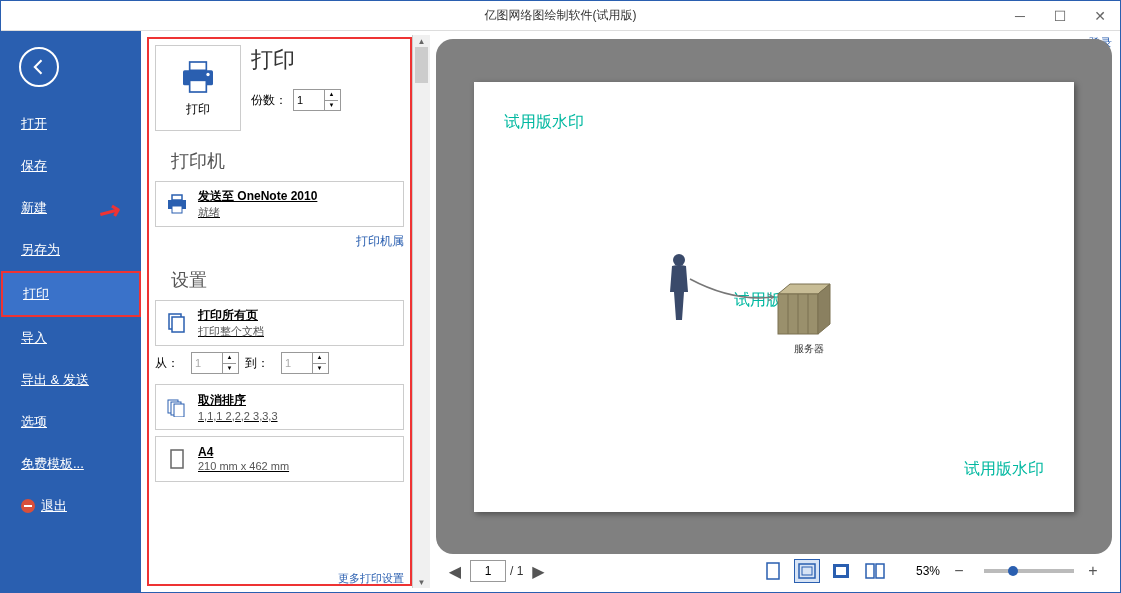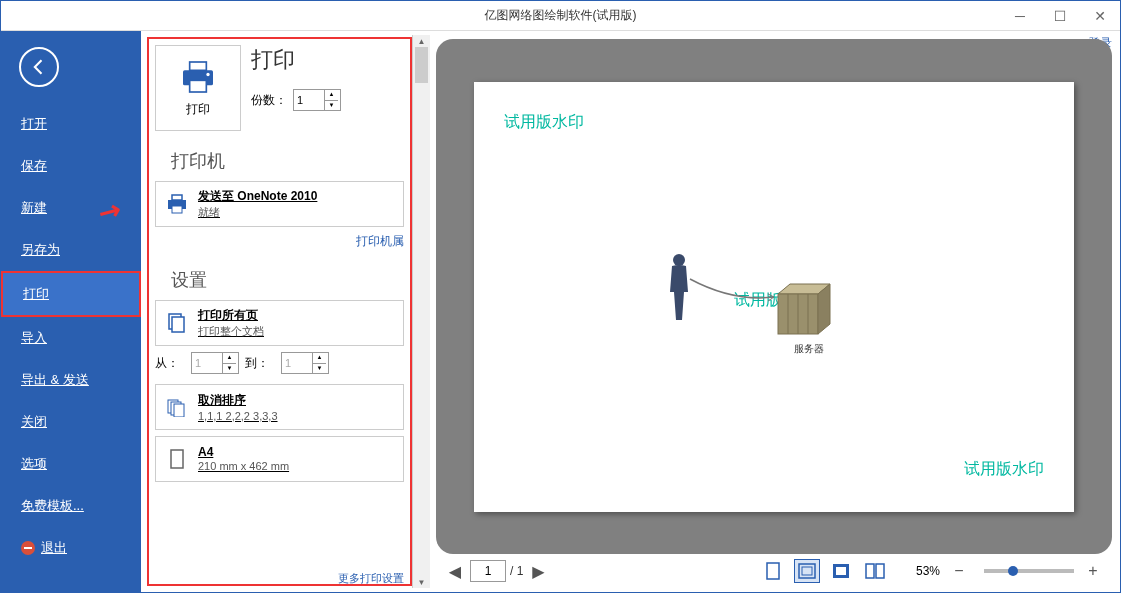--- a/index.html
+++ b/index.html
@@ -113,23 +113,20 @@
         <span>另存为</span>
       </div>
     <div class="side-item active">
         <span>打印</span>
       </div>
     <div class="side-item">
         <span>导入</span>
       </div>
     <div class="side-item">
         <span>导出 &amp; 发送</span>
-      </div>
-    <div class="side-item">
-        <span>关闭</span>
       </div>
     <div class="side-item">
         <span>选项</span>
       </div>
     <div class="side-item">
         <span>免费模板...</span>
       </div>
     <div class="side-item">
         <span class="exit-icon"></span>
         <span>退出</span>

